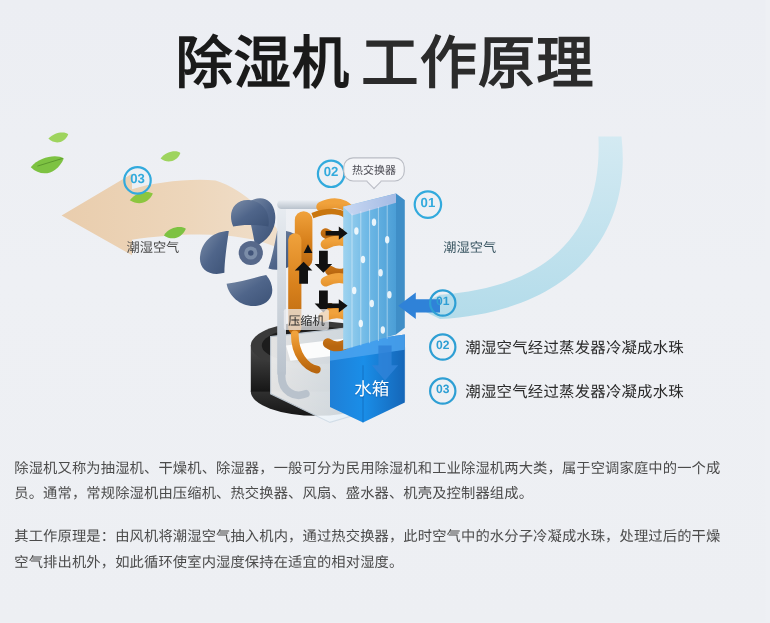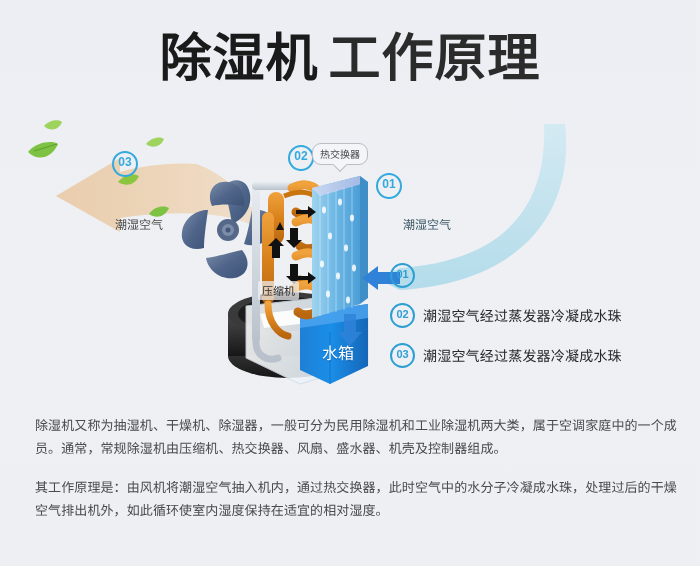--- a/index.html
+++ b/index.html
@@ -152,21 +152,21 @@
   .legend-text {
     font-size: 14px;
     color: #2a2a2a;
     white-space: nowrap;
     letter-spacing: 0.2px;
   }
 
   
   .body-copy {
     position: absolute;
-    left: 35px;
+    left: 13px;
     top: 414px;
     width: 650px;
   }
   .para {
     font-size: 13px;
     line-height: 23px;
     color: #4b4b4b;
     margin: 0 0 16px 0;
     letter-spacing: 0.1px;
   }

